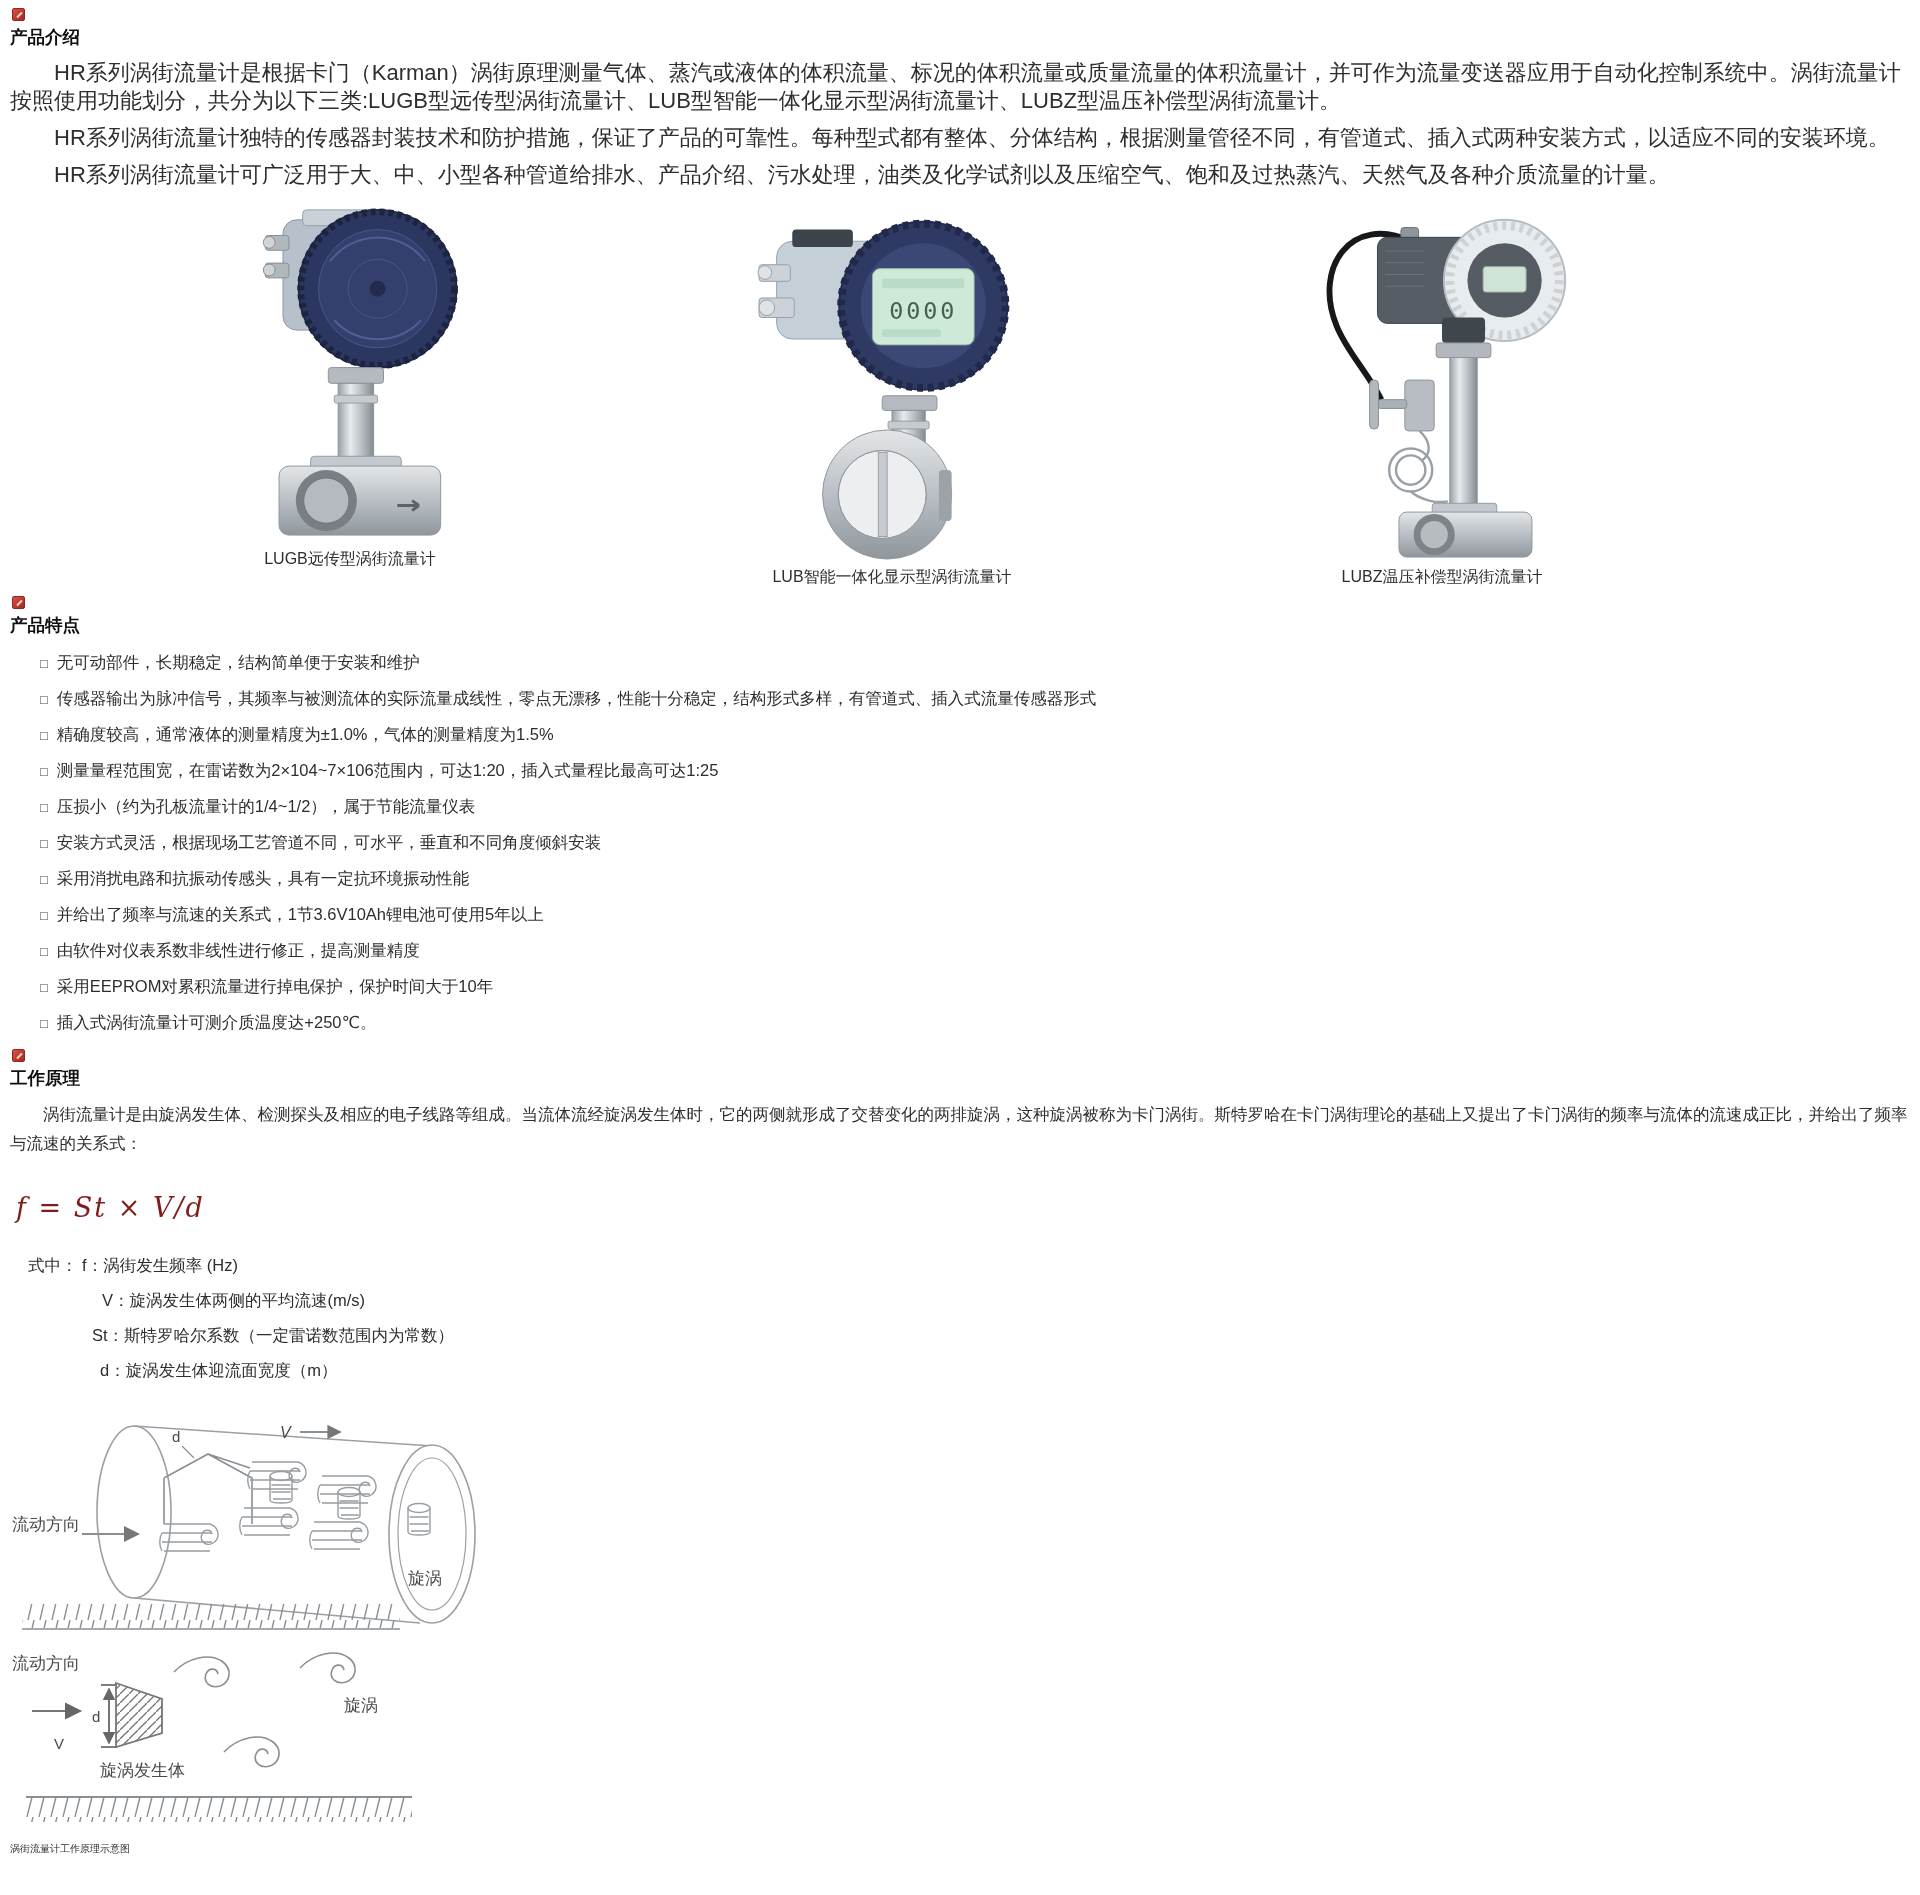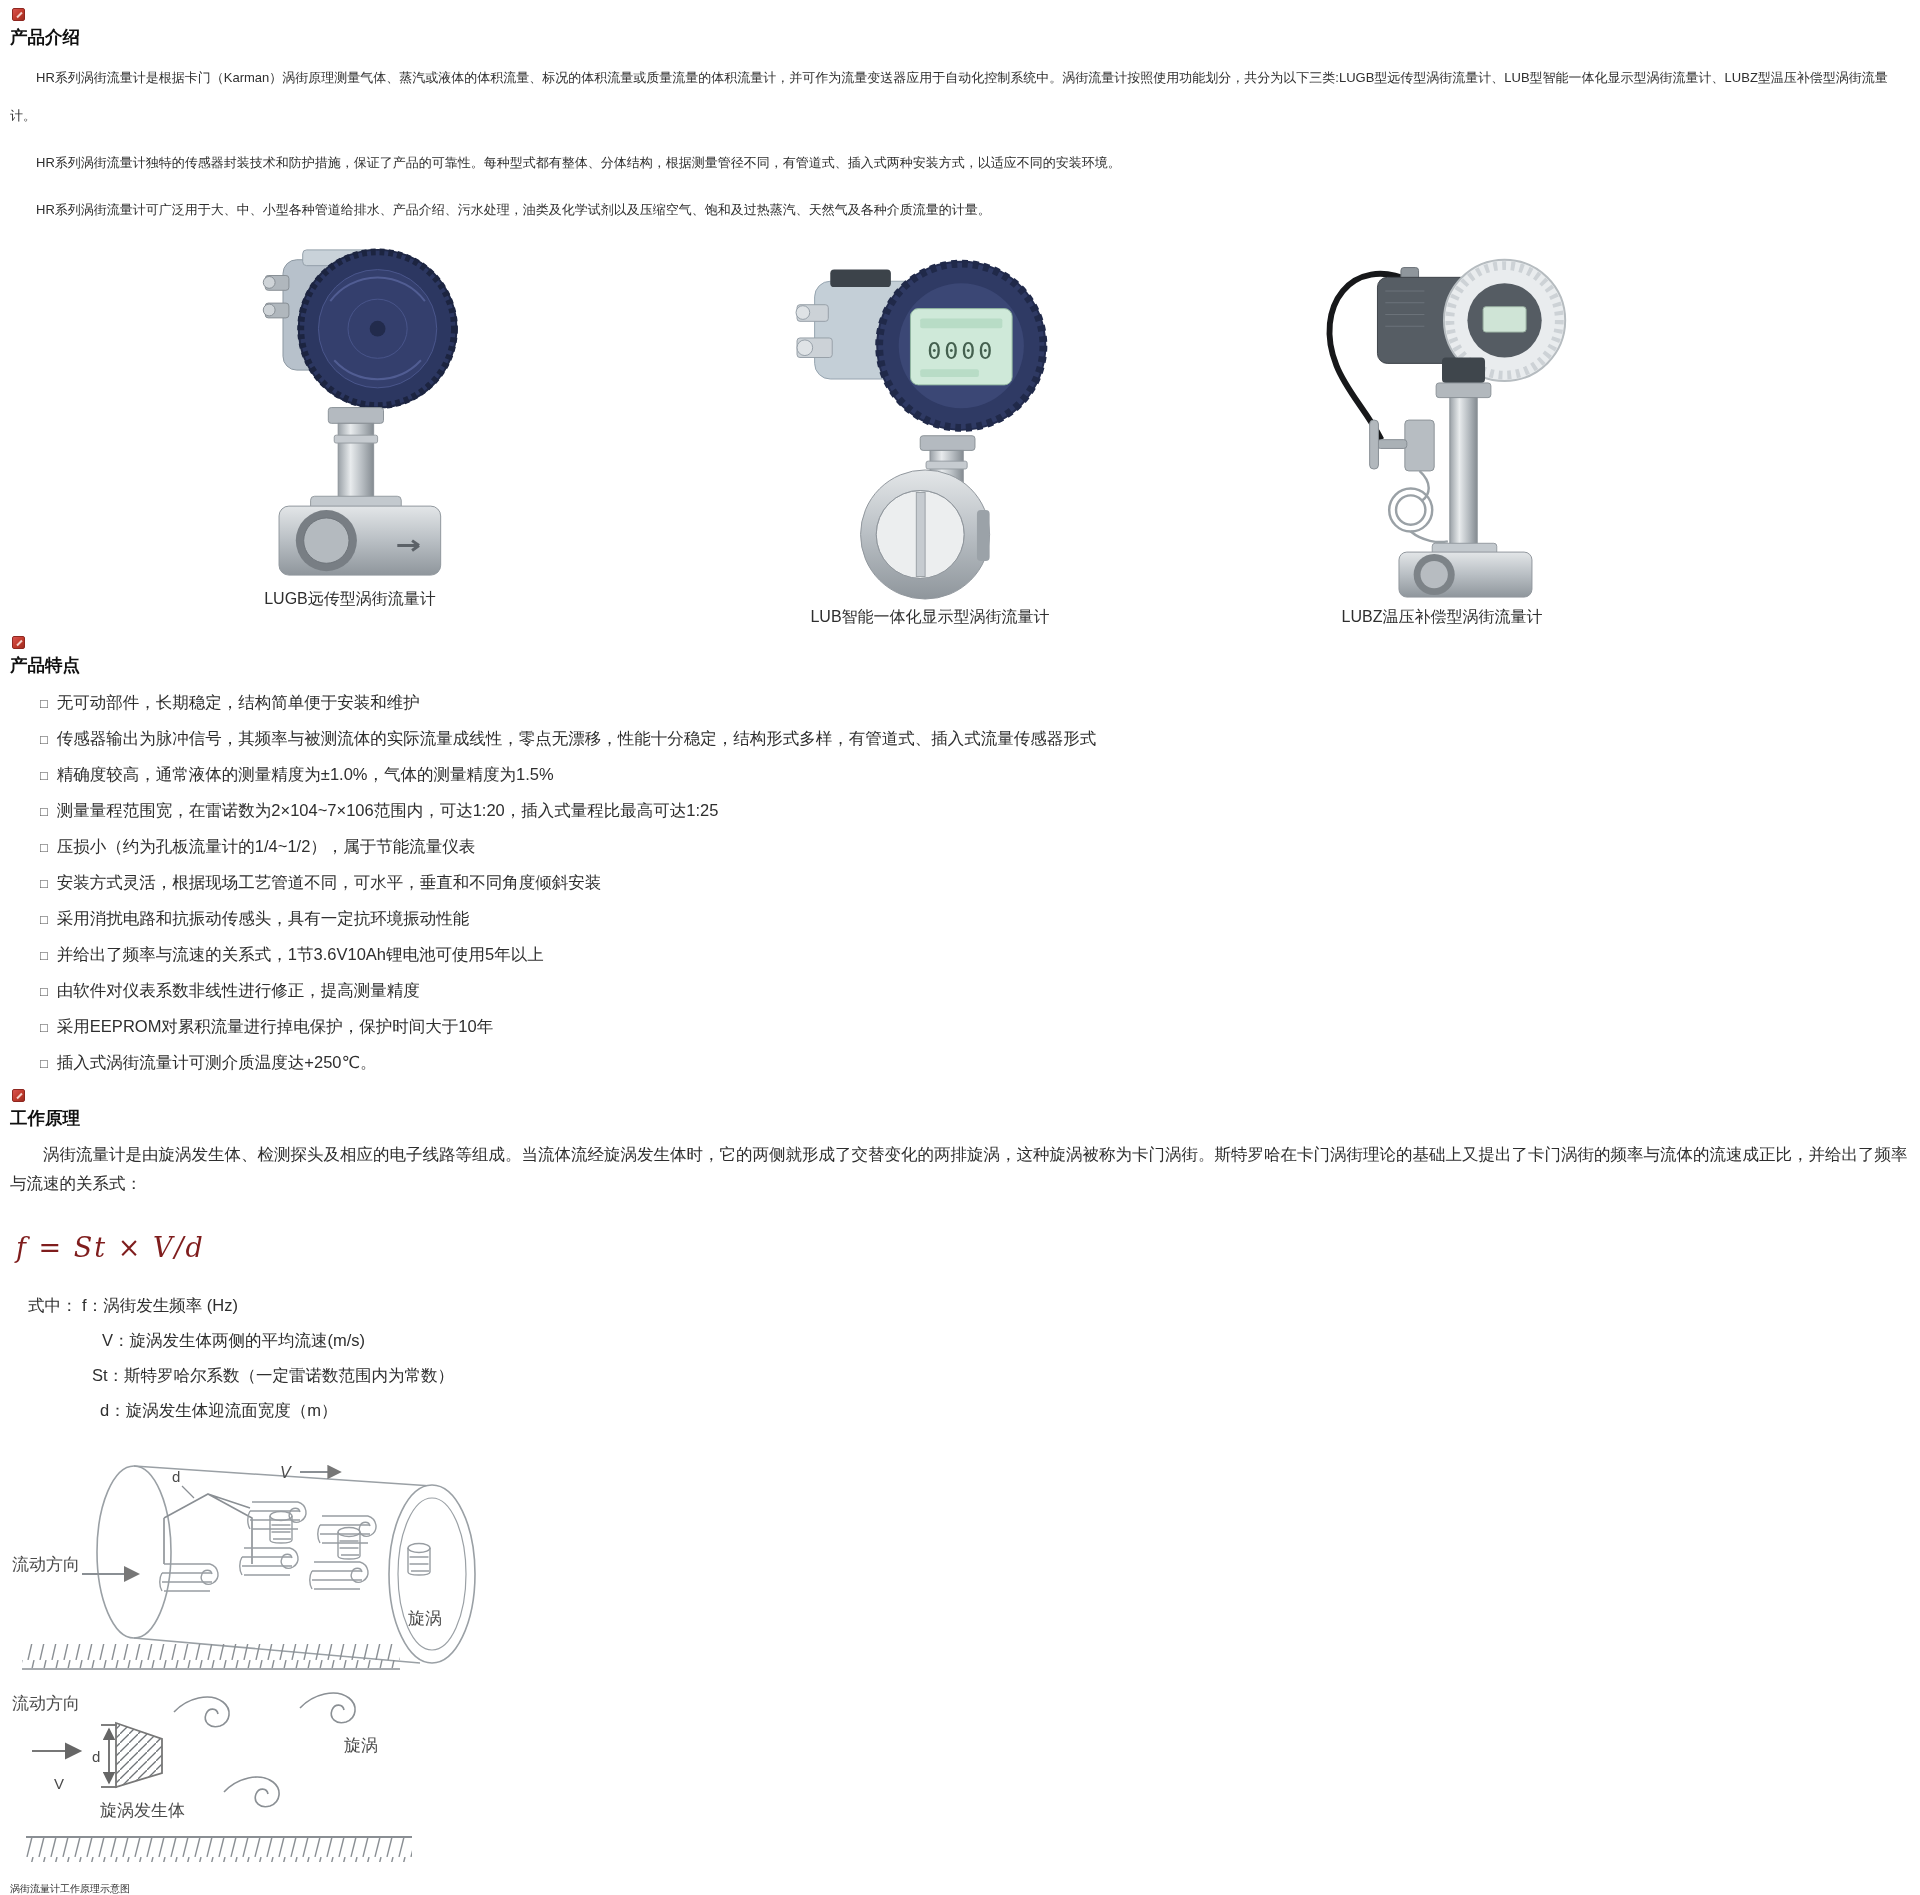--- a/index.html
+++ b/index.html
@@ -6,26 +6,26 @@
   html,body{margin:0;padding:0}
   body{width:1920px;height:1895px;background:#fff;overflow:hidden;
        font-family:"Liberation Sans","DejaVu Sans",sans-serif;color:#2e2e2e}
   .page{padding:6px 18px 0 10px;position:relative}
 
   .marker{display:block;width:13px;height:13px;margin:2px 0 4px 2px;border:1px solid #8e2720;border-radius:2px;
           background:linear-gradient(135deg,#d9534f 0%,#c0392b 55%,#9c2d22 100%);position:relative}
   .marker::after{content:"";position:absolute;left:3px;top:5px;width:7px;height:2px;background:#f3d3cd;transform:rotate(-45deg)}
 
   h2.sec-title{font-size:17.5px;color:#101010;margin:0 0 10px 0;font-weight:bold}
-  .para{font-size:13px;line-height:38px;margin:0 12px 9px 0;text-indent:2em;width:1898px}
+  .para{font-size:22px;line-height:28px;margin:0 12px 9px 0;text-indent:2em;width:1898px}
 
   .products{position:relative;height:390px;margin:2px 0 8px 0}
   .prod{position:absolute;bottom:0;display:flex;flex-direction:column;align-items:center}
   .prod1{left:172px;width:300px}
-  .prod2{left:750px;width:340px}
+  .prod2{left:712px;width:340px}
   .prod3{left:1262px;width:340px}
   .prod figcaption{font-size:16px;color:#2e2e2e;margin-top:7px;white-space:nowrap}
 
   .feature{display:flex;align-items:flex-start;margin:14px 0 0 30px;font-size:16.5px;line-height:22px}
   .feature .bullet{font-size:13px;margin-right:9px;position:relative;top:2px;color:#4a4a4a}
 
   .principle-para{font-size:16.5px;line-height:29px;margin:0 0 8px 0;text-indent:2em;width:1898px}
   .formula{font-family:"DejaVu Serif","Liberation Serif",serif;font-style:italic;font-size:27px;color:#7f1d1d;
            margin:34px 0 0 6px;letter-spacing:2px}
   .where{margin:30px 0 0 18px;font-size:16.5px}

